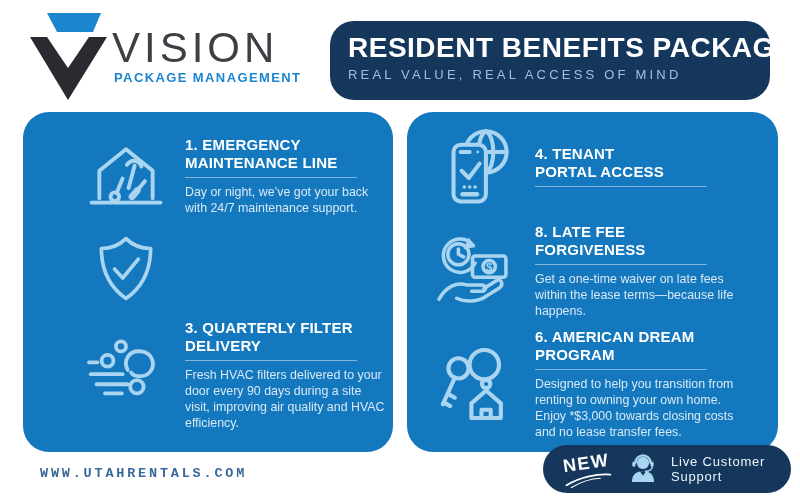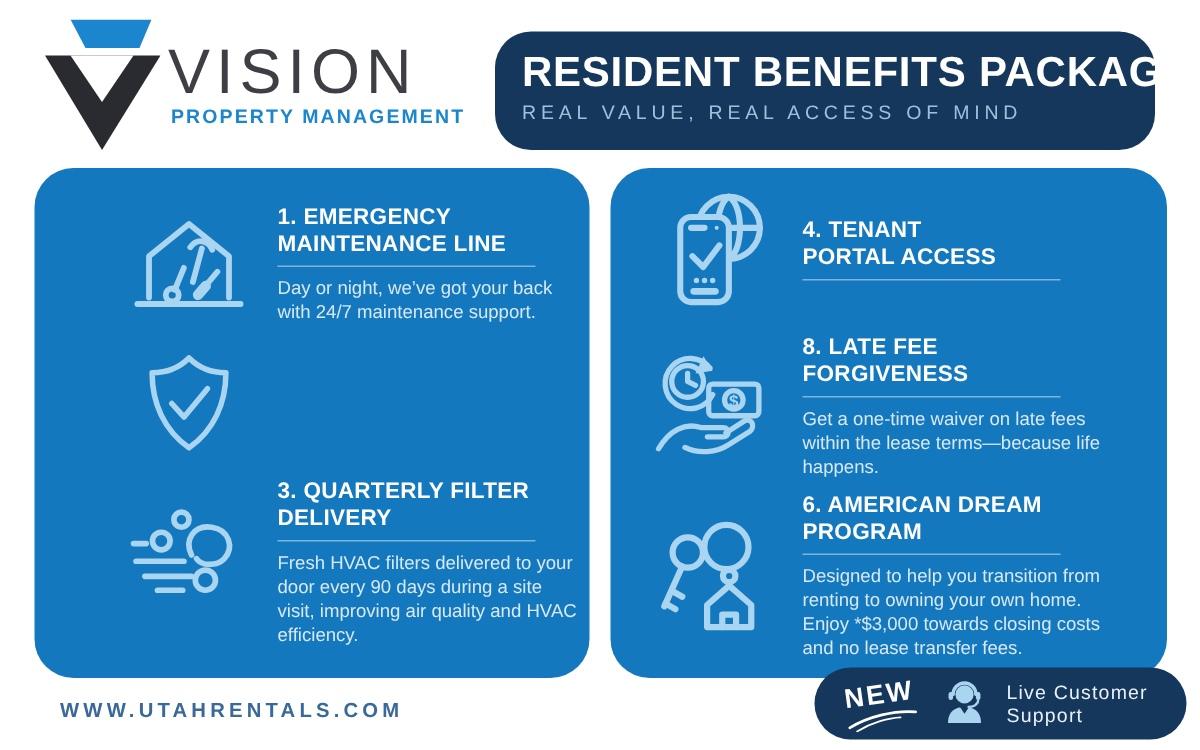--- a/index.html
+++ b/index.html
@@ -32,41 +32,41 @@
   .icon-cell{width:118px;flex:none;display:flex;justify-content:center;align-items:center;}
   .text-cell{width:222px;flex:none;}
   .item-heading{color:#ffffff;font-weight:bold;font-size:15px;line-height:1.2;
     letter-spacing:.2px;white-space:pre;}
   .rule{height:1px;width:172px;background:rgba(214,232,246,.55);margin:5px 0 6px 0;}
   .item-body{color:#D8E9F6;font-size:12.4px;line-height:1.3;white-space:pre;}
   .item-note{color:#CBE2F3;font-size:9.8px;font-style:italic;margin-top:2px;white-space:pre;}
 
   
   .website{position:absolute;left:40px;top:466px;font-size:13.5px;font-weight:bold;
-    letter-spacing:2.8px;color:#39689A;}
+    letter-spacing:2.8px;color:#39689A;font-family:Liberation Mono, monospace;}
   .badge{position:absolute;left:543px;top:445px;width:248px;height:48px;background:#16375C;
     border-radius:24px;box-sizing:border-box;display:flex;align-items:center;
     padding:0 12px 0 16px;gap:9px;}
   .new-wrap{transform:rotate(-8deg);display:flex;flex-direction:column;align-items:center;flex:none;}
   .new-text{color:#ffffff;font-weight:bold;font-size:18px;letter-spacing:1.5px;}
   .badge-label{color:#E8F2FA;font-size:13px;letter-spacing:.8px;line-height:1.18;white-space:pre;}
   svg{display:block;}
 </style>
 </head>
 <body>
 
 <div class="canvas">
 
   <svg class="logo-mark" width="77" height="87" viewBox="0 0 77 87">
     <polygon points="17,0 71,0 63,19 27,19" fill="#1B86CE"></polygon>
     <polygon points="0,24 77,24 38,87" fill="#2A2B31"></polygon>
     <polygon points="17,24 59,24 38,55" fill="#ffffff"></polygon>
   </svg>
   <div class="brand-name">VISION</div>
-  <div class="brand-tagline">PROPERTY MANAGEMENT</div>
+  <div class="brand-tagline">PACKAGE MANAGEMENT</div>
 
   <div class="header-pill">
     <div class="header-title">RESIDENT BENEFITS PACKAGE</div>
     <div class="header-subtitle">REAL VALUE, REAL ACCESS OF MIND</div>
   </div>
 
   <section class="panel panel-left">
 
     <div class="item">
       <div class="icon-cell">

